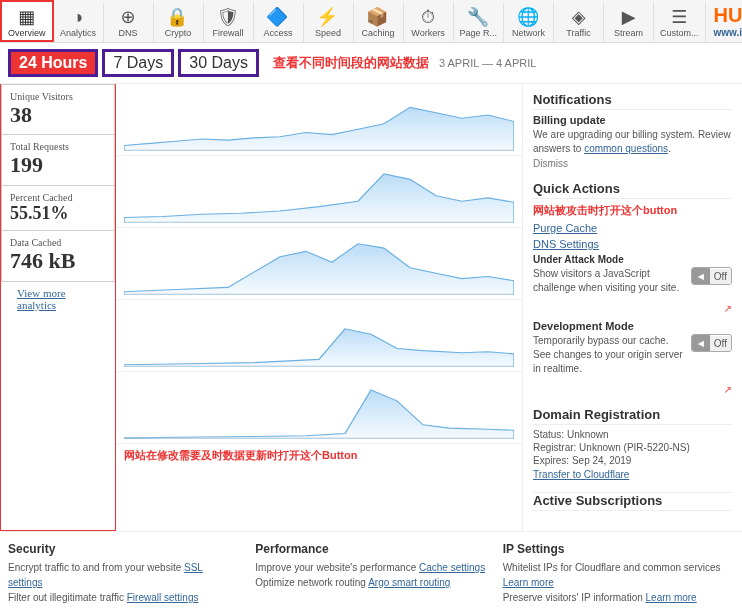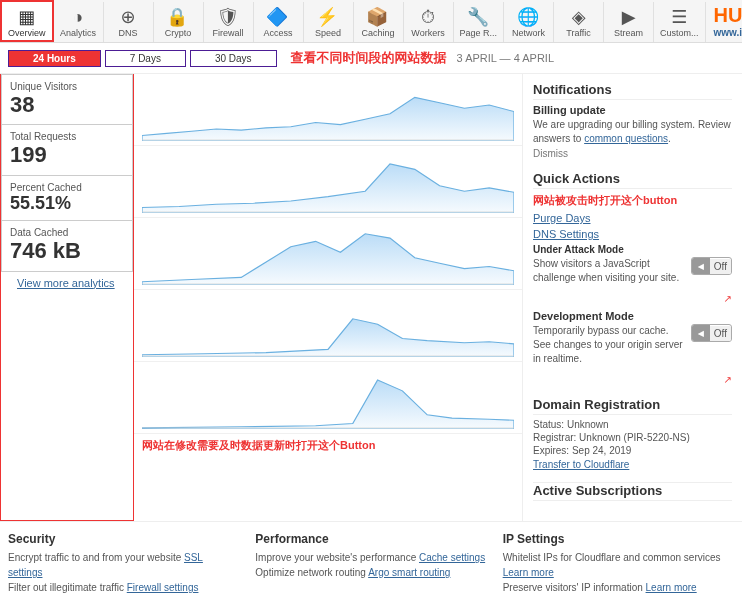--- a/index.html
+++ b/index.html
@@ -57,23 +57,23 @@
 
     
     .time-filter {
       display: flex;
       align-items: center;
       padding: 6px 8px;
       border-bottom: 1px solid #eee;
       background: #fff;
     }
     .time-btn {
-      border: 1px solid #4c1d95;
-      padding: 2px 24px;
-      font-size: 10px;
+      border: 3px solid #4c1d95;
+      padding: 2px 8px;
+      font-size: 16px;
       cursor: pointer;
       background: #fff;
       color: #333;
       margin-right: 4px;
     }
     .time-btn.active {
       background: #e33;
       color: #fff;
       font-weight: bold;
     }
@@ -90,24 +90,25 @@
     }
 
     
     .main-layout {
       display: flex;
       gap: 0;
     }
 
     
     .left-stats {
-      width: 134px;
+      width: 116px;
       flex-shrink: 0;
       border-right: 2px solid #e33;
       padding: 0;
+      font-family: Liberation Serif, serif;
     }
     .stat-item {
       padding: 6px 8px;
       border-bottom: 1px solid #eee;
       border: 1px solid #ccc;
       margin-bottom: -1px;
     }
     .stat-label {
       font-size: 10px;
       color: #555;
@@ -438,21 +439,21 @@
       <div class="notif-text">
         <span>We are upgrading our billing system. Review answers to</span>
         <a class="notif-link">common questions</a>.
       </div>
       <span class="dismiss">Dismiss</span>
     </div>
 
     <div class="right-section">
       <h3>Quick Actions</h3>
       <div class="quick-note">网站被攻击时打开这个button</div>
-      <a class="quick-action-link">Purge Days</a>
+      <a class="quick-action-link">Purge Cache</a>
       <a class="quick-action-link">DNS Settings</a>
 
       <div style="margin-bottom:6px;">
         <div style="font-size:10px; font-weight:bold; color:#333; margin-bottom:2px;">Under Attack Mode</div>
         <div class="toggle-row">
           <span class="toggle-text">Show visitors a JavaScript challenge when visiting your site.</span>
           <div class="toggle-btn">
             <div class="toggle-track">◀</div>
             <div class="toggle-label">Off</div>
           </div>

